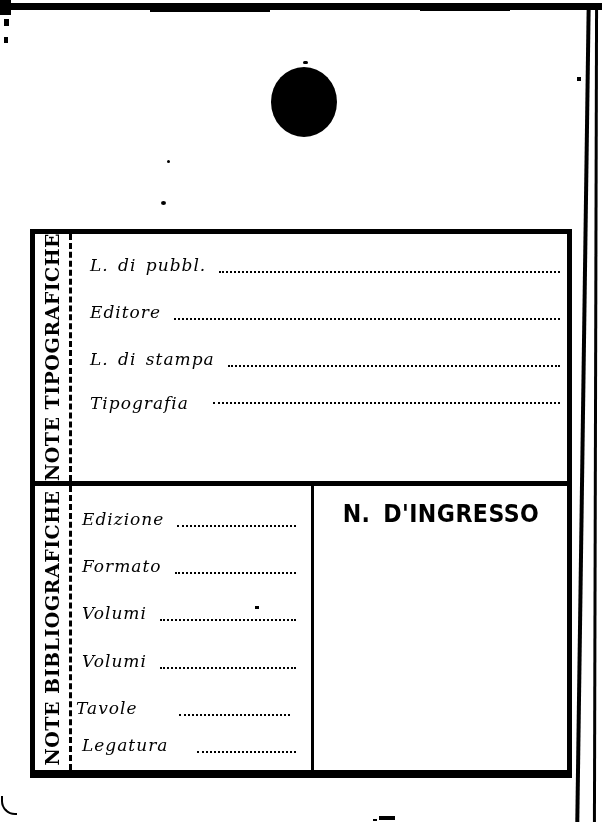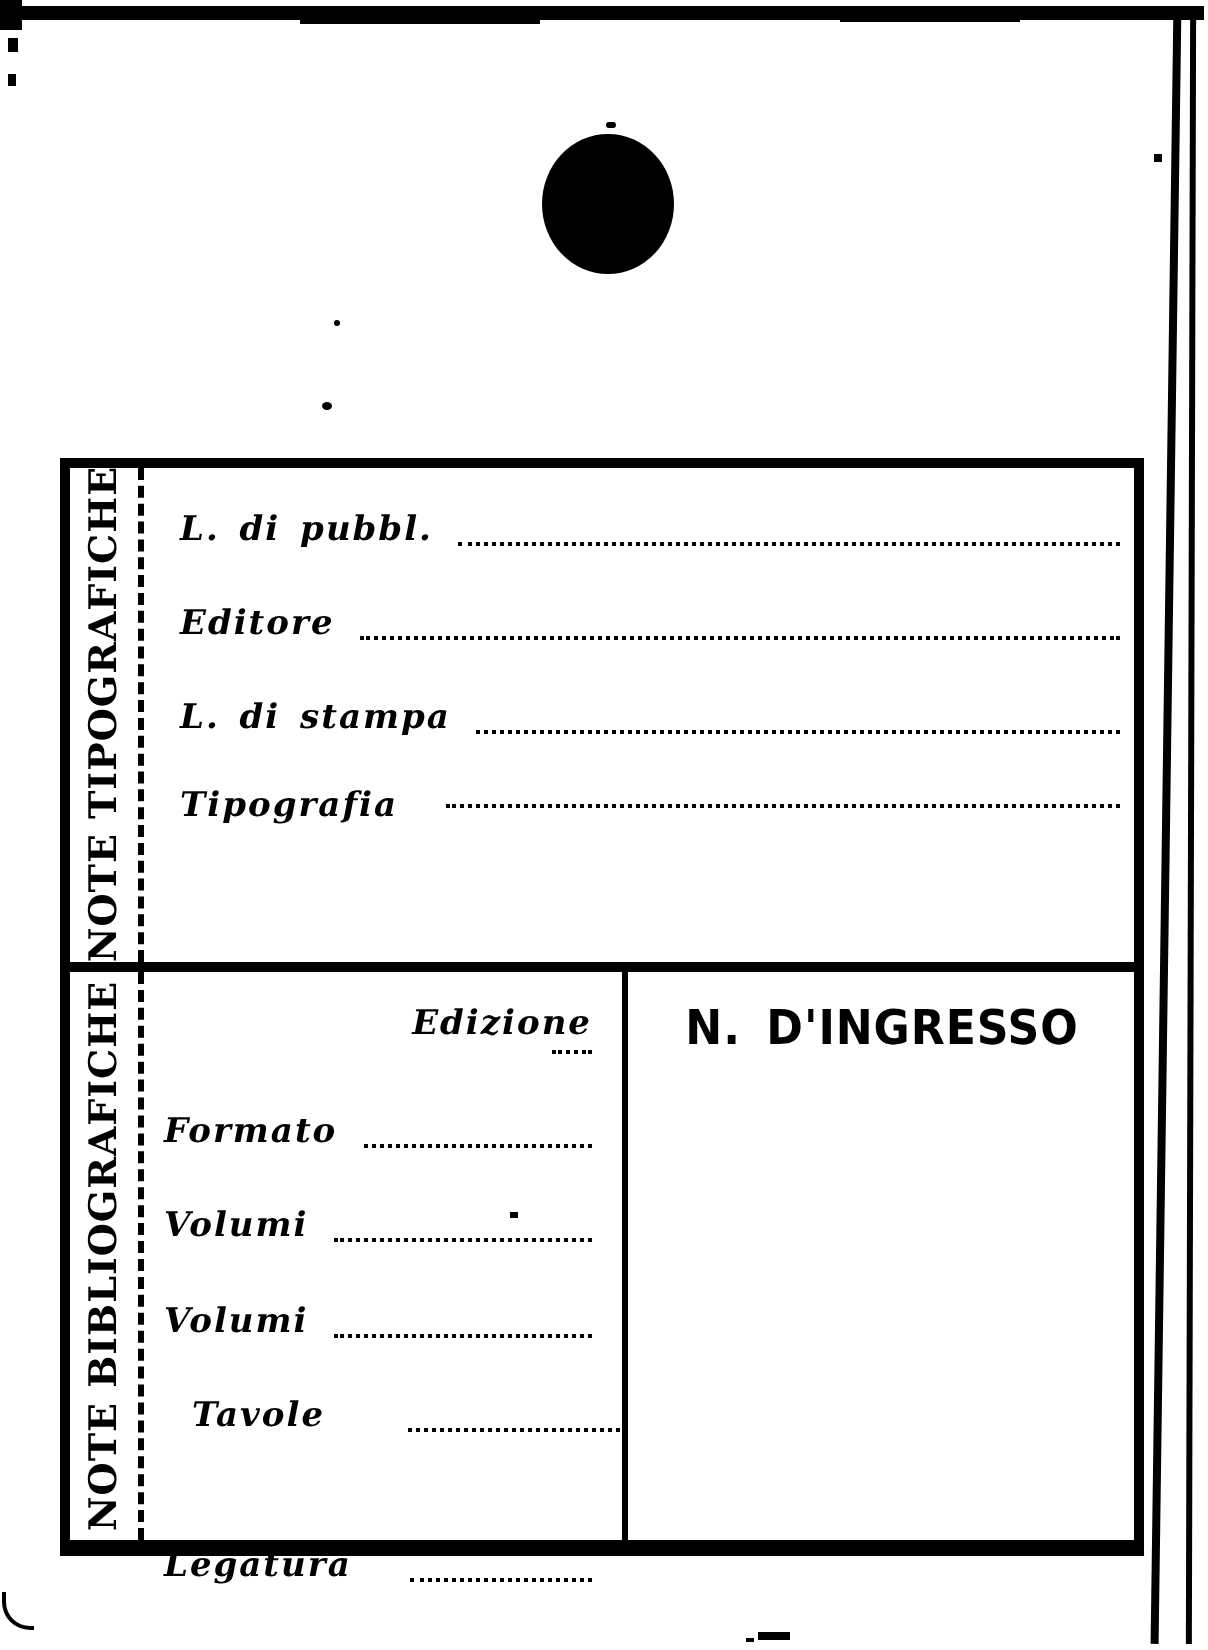--- a/index.html
+++ b/index.html
@@ -29,21 +29,21 @@
     position: absolute;
     transform: translate(-50%, -50%) rotate(-90deg);
     transform-origin: center;
     font-weight: bold;
     font-size: 19px;
     letter-spacing: 0.5px;
     white-space: nowrap;
   }
   .row { position: absolute; display: flex; align-items: flex-end; height: 26px; }
   .row-label {
-    font-style: italic; font-weight: bold; font-size: 17px; line-height: 1;
+    font-style: italic; font-weight: normal; font-size: 17px; line-height: 1;
     letter-spacing: 1px; word-spacing: 3px;
     padding-bottom: 2px; white-space: nowrap;
   }
   .leader { flex: 1; border-bottom: 2px dotted #000; margin: 0 0 3px 13px; min-width: 20px; }
 
   .ingresso-title {
     position: absolute; left: 314px; top: 500px; width: 254px;
     text-align: center;
     font-family: "DejaVu Sans", "Liberation Sans", sans-serif;
     font-weight: bold; font-size: 24px; line-height: 28px;
@@ -99,40 +99,40 @@
   </div>
   <div class="row" style="left:90px; top:344px; width:470px;">
     <span class="row-label">L. di stampa</span>
     <span class="leader"></span>
   </div>
   <div class="row" style="left:90px; top:391px; width:470px;align-items:center;">
     <span class="row-label">Tipografia</span>
     <span class="leader" style="margin-left:24px;"></span>
   </div>
 
-  <div class="row" style="left:82px; top:504px; width:214px;flex-direction:column;">
+  <div class="row" style="left:82px; top:504px; width:214px;">
     <span class="row-label">Edizione</span>
     <span class="leader"></span>
   </div>
   <div class="row" style="left:82px; top:551px; width:214px;">
     <span class="row-label">Formato</span>
     <span class="leader"></span>
   </div>
   <div class="row" style="left:82px; top:598px; width:214px;text-align:center;">
     <span class="row-label">Volumi</span>
     <span class="leader"></span>
   </div>
   <div class="row" style="left:82px; top:646px; width:214px;">
     <span class="row-label">Volumi</span>
     <span class="leader"></span>
   </div>
-  <div class="row" style="left:96px; top:693px; width:214px;gap:28px;">
+  <div class="row" style="left:76px; top:693px; width:214px;gap:28px;">
     <span class="row-label">Tavole</span>
     <span class="leader"></span>
   </div>
-  <div class="row" style="left:82px; top:768px; width:214px;gap:16px;">
+  <div class="row" style="left:82px; top:730px; width:214px;gap:16px;">
     <span class="row-label">Legatura</span>
     <span class="leader"></span>
   </div>
 
   <div class="ingresso-title">N. D'INGRESSO</div>
 
 </div>
 
 </body></html>

